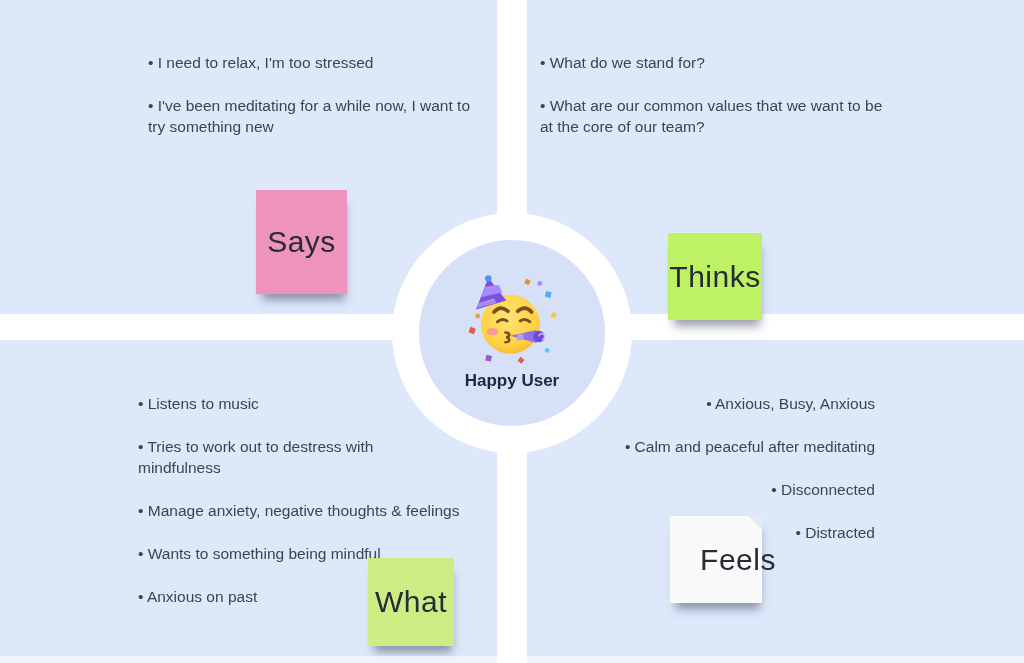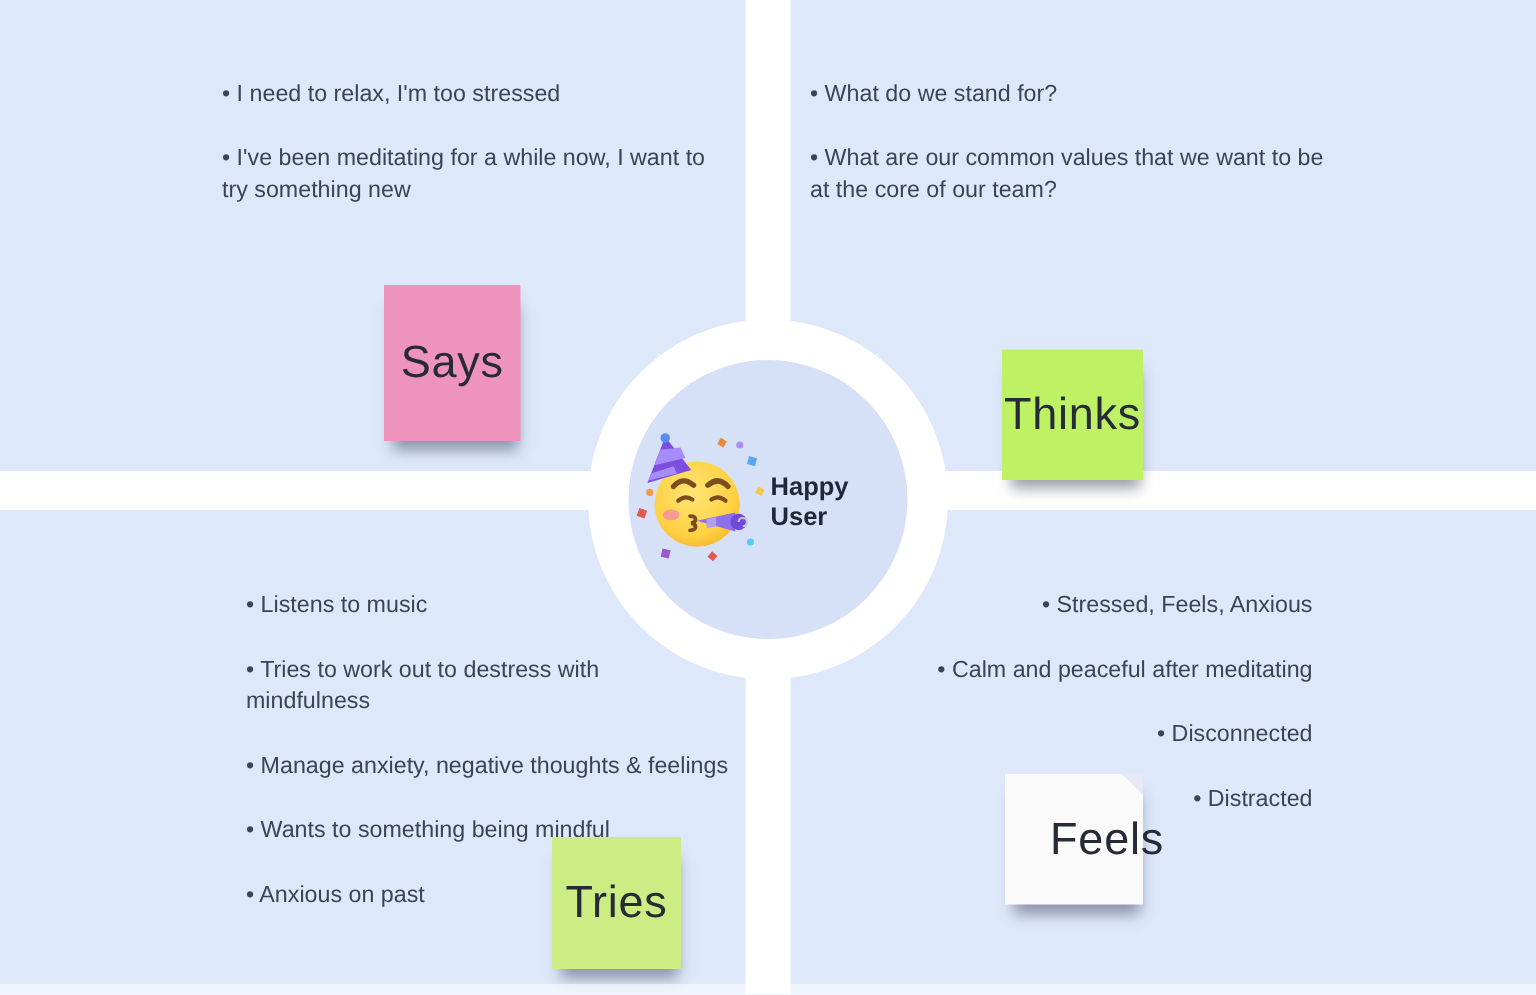--- a/index.html
+++ b/index.html
@@ -11,42 +11,42 @@
   }
   .divider-v { position:absolute; left:497px; top:0; width:30px; height:663px; background:#FFFFFF; }
   .divider-h { position:absolute; left:0; top:314px; width:1024px; height:26px; background:#FFFFFF; }
   .bottom-strip { position:absolute; left:0; bottom:0; width:1024px; height:7px; background:rgba(255,255,255,0.55); }
 
   .qtext { position:absolute;margin-top:40px; }
   .qtext p { font-size:15.5px; line-height:21px; color:#3B4457; margin:0 0 22px 0; }
   .qtext p::before { content:"• "; }
   .q-says   { left:148px; top:12px;  width:330px; }
   .q-thinks { left:540px; top:12px;  width:345px; }
-  .q-does   { left:164px; top:353px; width:322px; }
+  .q-does   { left:138px; top:353px; width:322px; }
   .q-feels  { right:149px; top:353px; width:340px; text-align:right; }
 
   .note {
     position:absolute; display:flex; align-items:center; justify-content:center;
     font-size:30px; color:#262B36; letter-spacing:0.5px;
     box-shadow:2px 10px 9px -4px rgba(70,76,98,0.55);
     cursor:grab;
   }
   .note-says   { left:256px; top:190px; width:91px; height:104px; background:#EE93BB; }
   .note-thinks { left:668px; top:185px; width:94px; height:87px; background:#bef264;margin-top:48px; }
   .note-does   { left:368px; top:558px; width:86px; height:88px; background:#CCEC84; }
   .note-feels  { left:670px; top:516px; width:92px; height:87px; background:#FAFAFB;padding-left:44px; }
   .note-feels::after {
     content:""; position:absolute; top:0; right:0; width:0; height:0;
     border-top:14px solid #E7EAF2; border-left:14px solid transparent;
   }
 
   .center-circle {
     position:absolute; left:392px; top:213px; width:240px; height:240px;
     border-radius:50%; background:#D6E1F8; border:27px solid #FFFFFF;
-    display:flex; align-items:center; justify-content:center;
+    display:flex; flex-direction:column; align-items:center; justify-content:center;
   }
   .persona-label { font-size:17px; font-weight:bold; color:#20283A; margin-top:4px; }
 </style>
 </head>
 <body>
 
 <div class="board">
 
   <div class="divider-v"></div>
   <div class="divider-h"></div>
@@ -63,34 +63,34 @@
 
   <div class="qtext q-does">
     <p>Listens to music</p>
     <p>Tries to work out to destress with mindfulness</p>
     <p>Manage anxiety, negative thoughts &amp; feelings</p>
     <p>Wants to something being mindful</p>
     <p>Anxious on past</p>
   </div>
 
   <div class="qtext q-feels">
-    <p>Stressed, Feels, Anxious</p>
+    <p>Anxious, Busy, Anxious</p>
     <p>Calm and peaceful after meditating</p>
     <p>Disconnected</p>
     <p>Distracted</p>
   </div>
 
   <div class="note note-says">
     <span>Says</span>
   </div>
   <div class="note note-thinks">
     <span>Thinks</span>
   </div>
   <div class="note note-does">
-    <span>Tries</span>
+    <span>What</span>
   </div>
   <div class="note note-feels">
     <span>Feels</span>
   </div>
 
   <div class="center-circle">
     <svg viewBox="0 0 120 112" width="98" height="92" aria-hidden="true">
       <defs>
         <radialGradient id="faceg" cx="45%" cy="38%" r="65%">
           <stop offset="0%" stop-color="#FFE476"></stop>

